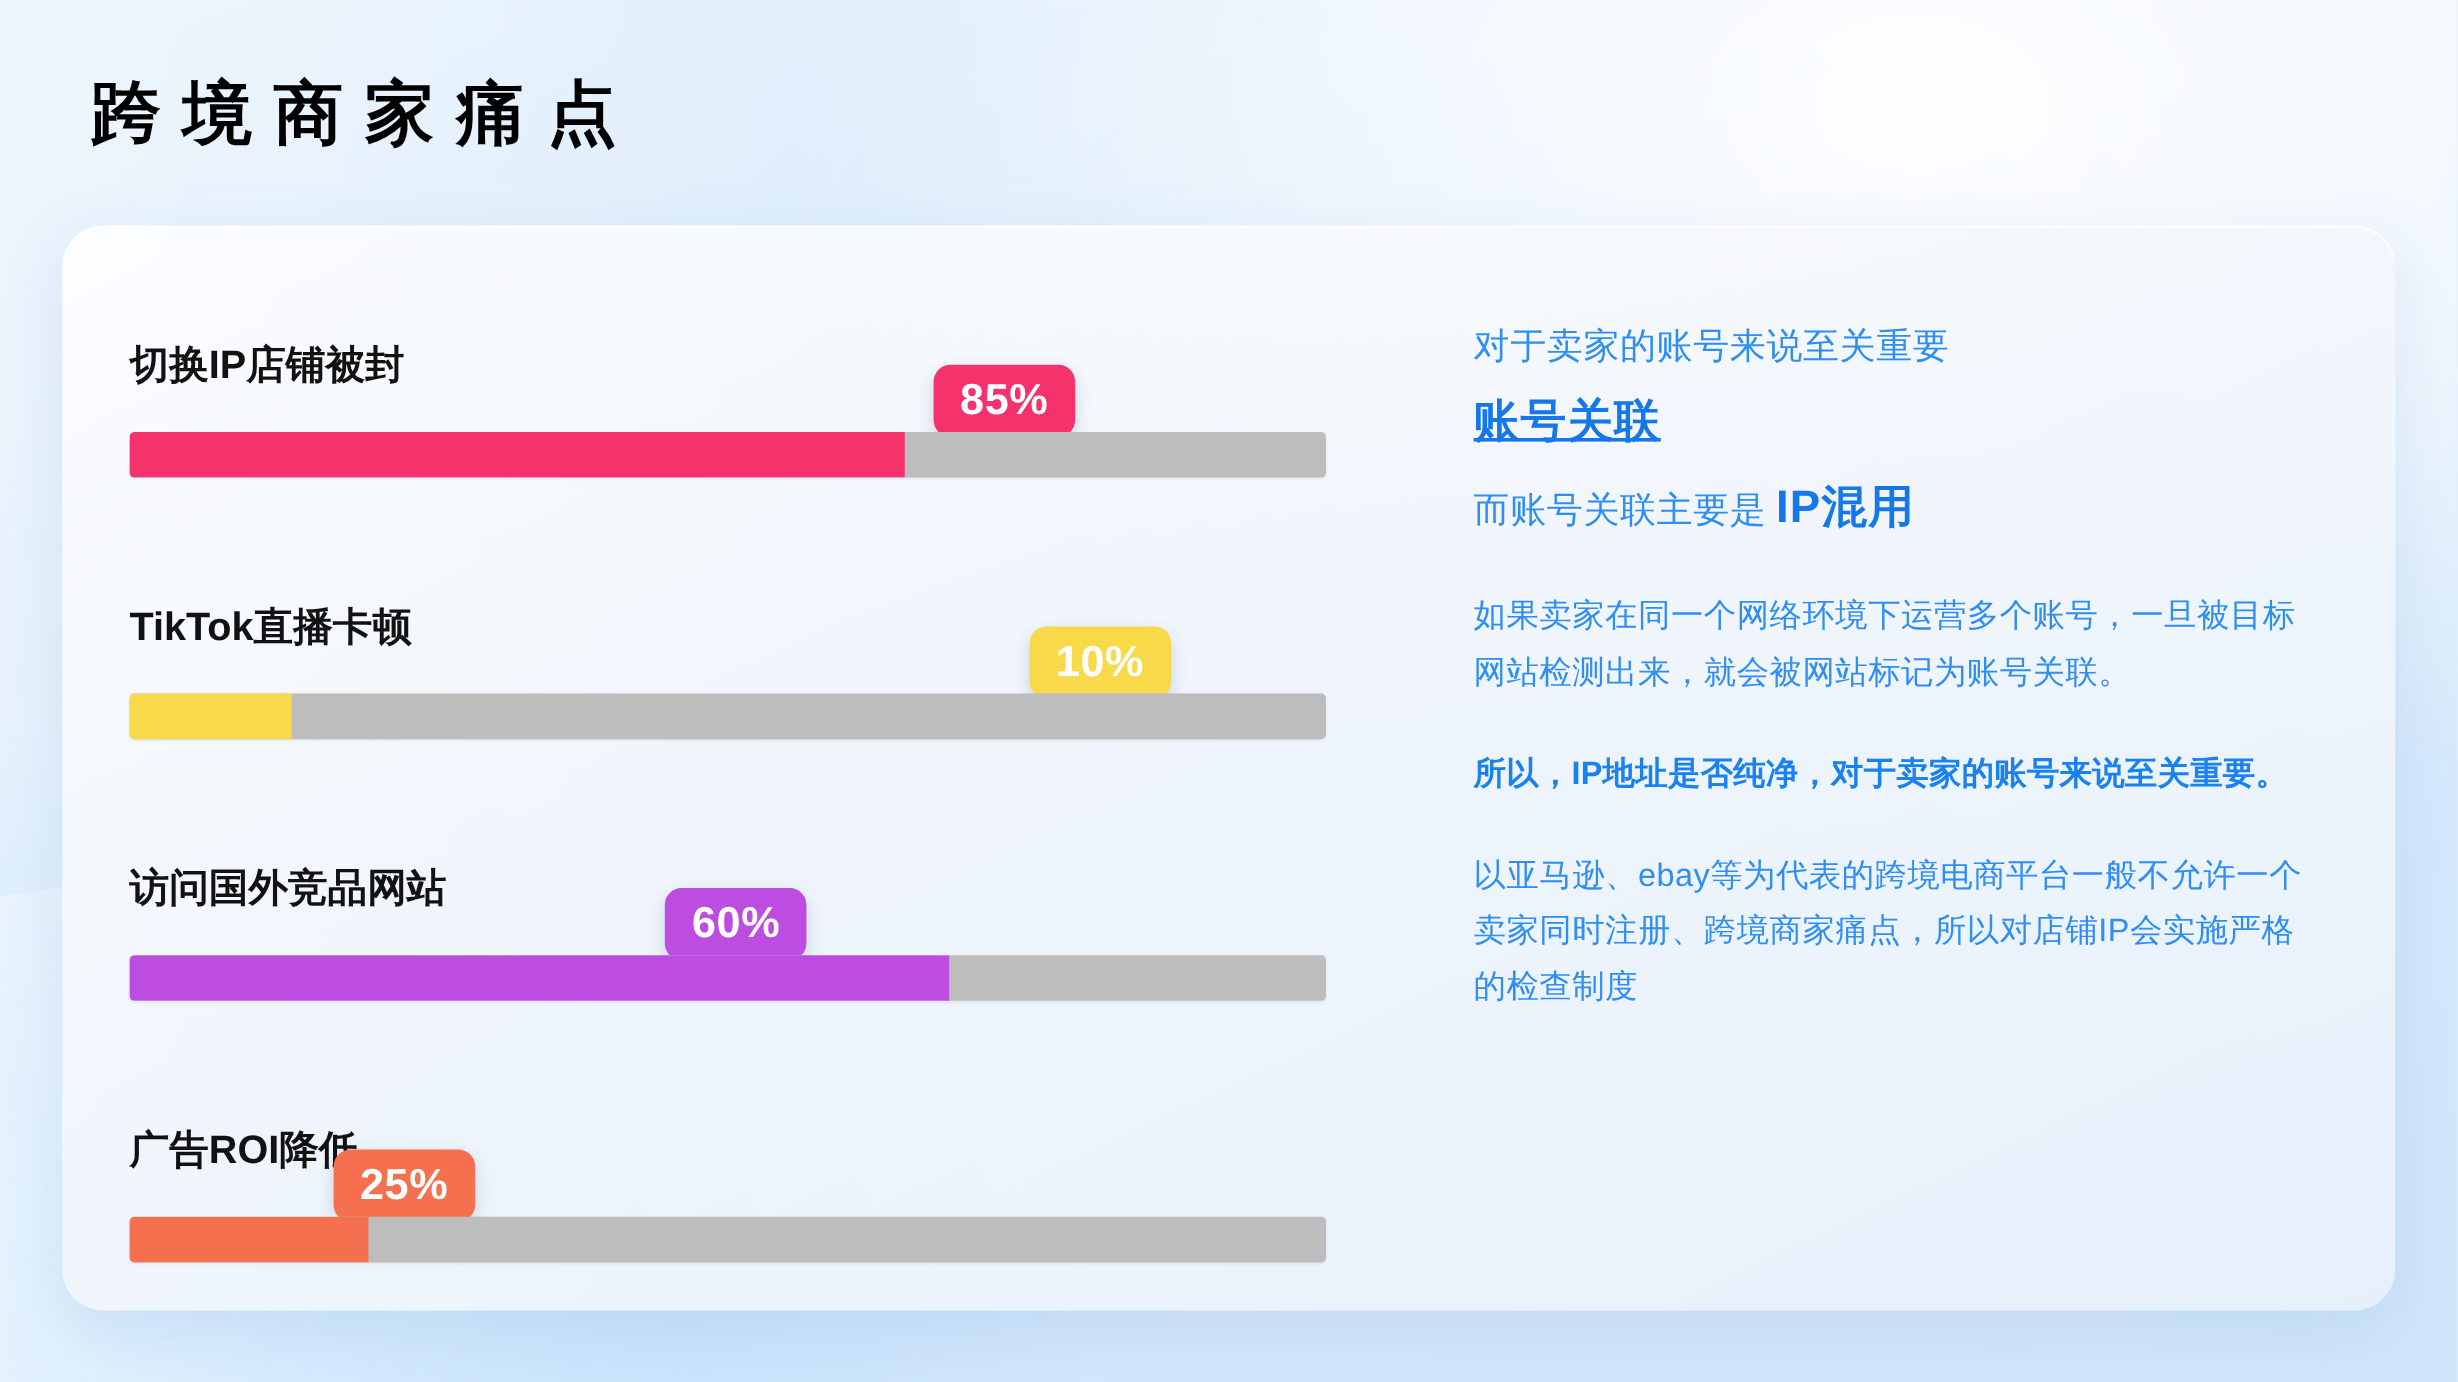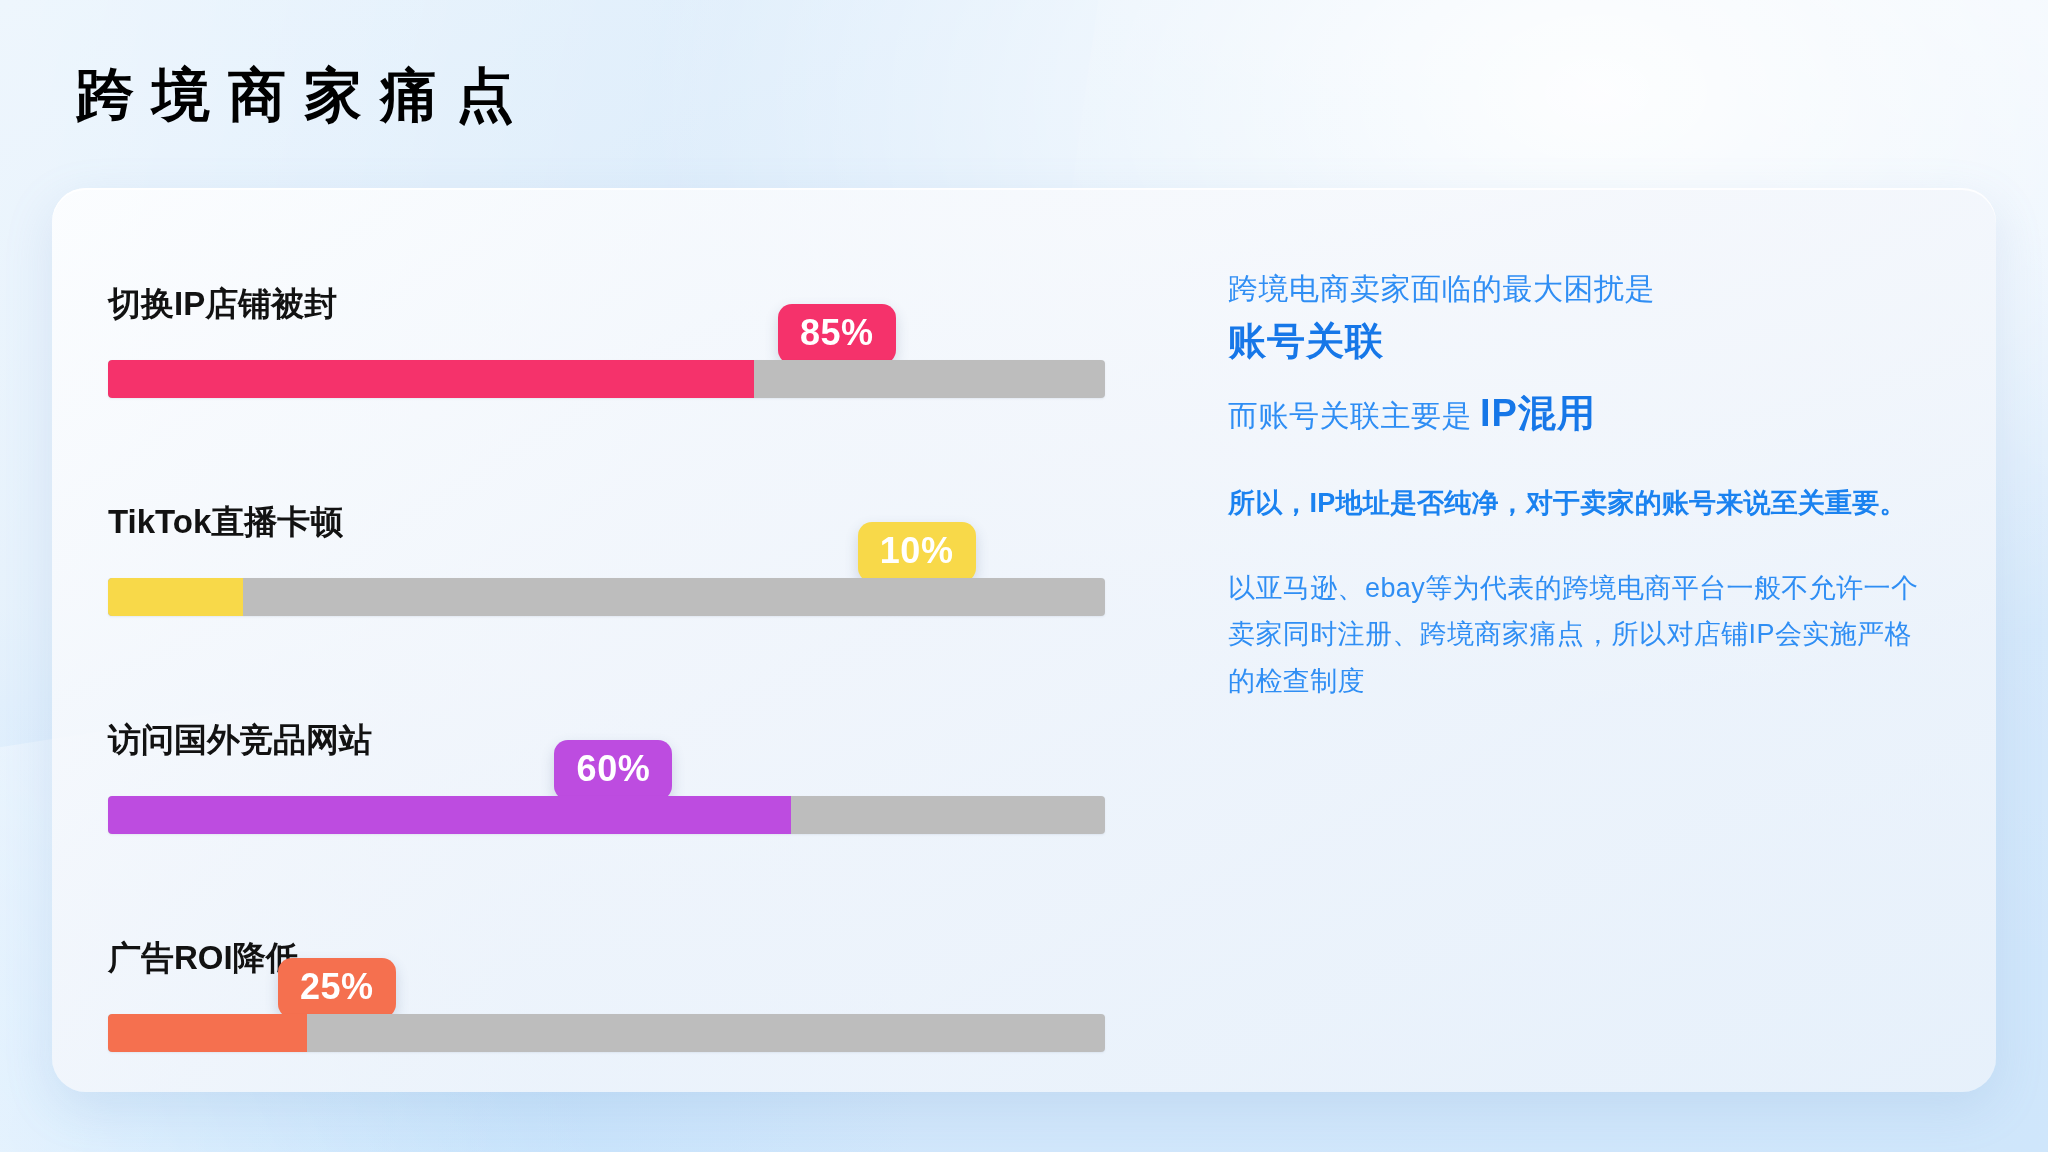--- a/index.html
+++ b/index.html
@@ -155,21 +155,23 @@
     color: #2f8ef4;
     font-weight: 400;
     letter-spacing: 0.5px;
   }
 
   .lead-strong {
     font-size: 38px;
     font-weight: 900;
     color: #1677e8;
     line-height: 1.5;
+    margin-top: 10px;
     letter-spacing: 1px;
+    text-decoration: underline;
   }
 
   .lead-mix {
     font-size: 30px;
     color: #2f8ef4;
     line-height: 1.55;
     margin-top: 14px;
     letter-spacing: 0.5px;
   }
   .lead-mix .hl {
@@ -246,20 +248,21 @@
         <span class="bar-badge" id="badge3" style="background: rgb(245, 112, 79); left: 21.5%;">25%</span>
       </div>
       <div class="bar-track" style="background: rgb(189, 189, 189);">
         <div class="bar-fill" id="fill3" style="width: 20%; background: rgb(245, 112, 79);"></div>
       </div>
     </div>
 
   </div>
 
   <div class="text-pane">
-    <div class="lead-line">跨境电商卖家面临的最大困扰是</div>
+    <div class="lead-line">对于卖家的账号来说至关重要</div>
     <div class="lead-strong">账号关联</div>
     <div class="lead-mix"><span>而账号关联主要是</span><span class="hl">IP混用</span></div>
+    <div class="para">如果卖家在同一个网络环境下运营多个账号，一旦被目标网站检测出来，就会被网站标记为账号关联。</div>
     <div class="para bold">所以，IP地址是否纯净，对于卖家的账号来说至关重要。</div>
     <div class="para">以亚马逊、ebay等为代表的跨境电商平台一般不允许一个卖家同时注册、跨境商家痛点，所以对店铺IP会实施严格的检查制度</div>
   </div>
 
 </div>
 
 </body></html>

